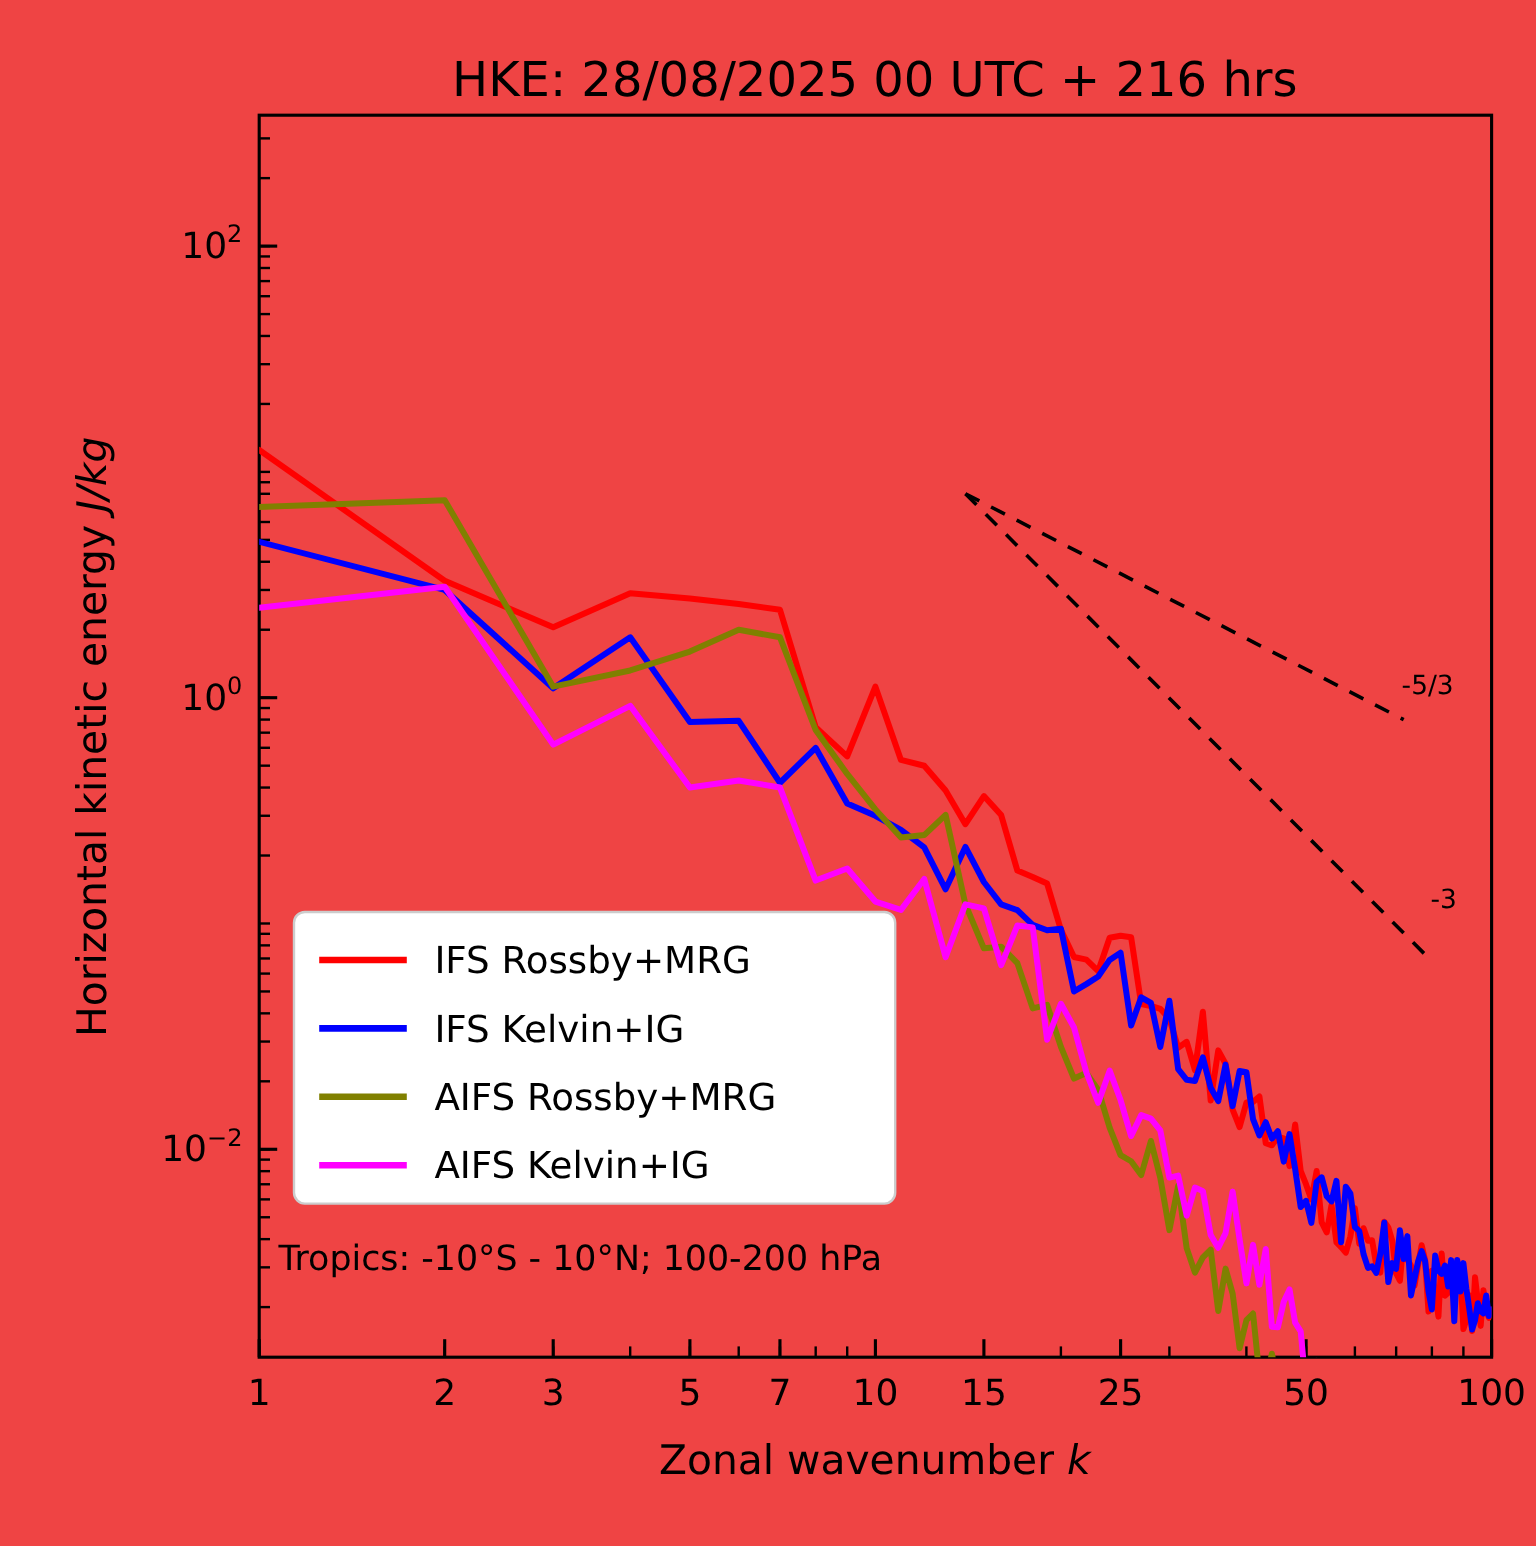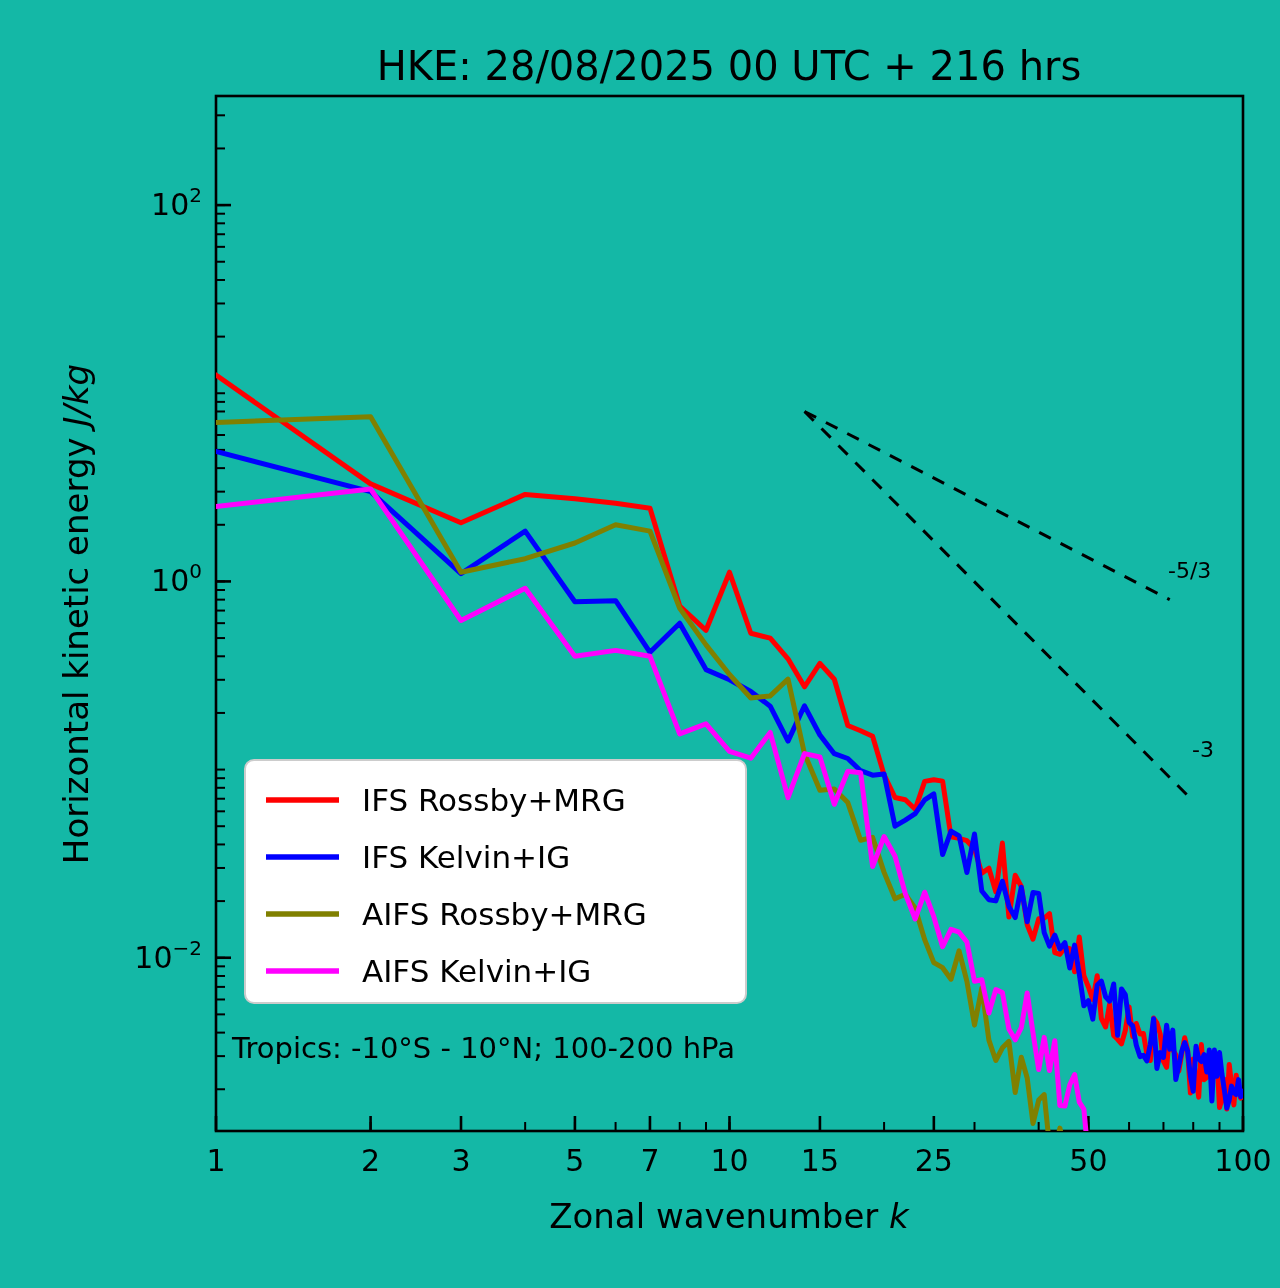--- a/index.html
+++ b/index.html
@@ -1,18 +1,18 @@
 <!DOCTYPE html>
 <html><head>
 <meta charset="utf-8">
 <style>
   html,body{margin:0;padding:0;background:#ffffff;}
   body{width:1280px;height:1288px;overflow:hidden;
        font-family:"DejaVu Sans","Liberation Sans",sans-serif;}
-  #root{position:relative;width:1280px;height:1288px;background:#14b8a6;}
+  #root{position:relative;width:1280px;height:1288px;background:#ef4444;}
   svg{display:block;}
   .ttl{font-size:40px;fill:#000;}
   .axlbl{font-size:34px;fill:#000;}
   .tick{font-size:30px;fill:#000;}
   .tickexp{font-size:30px;fill:#000;}
   .sup{font-size:20px;}
   .slope{font-size:22px;fill:#000;}
   .annot{font-size:29px;fill:#000;}
   .leglbl{font-size:31px;fill:#000;}
   .ital{font-style:italic;}

